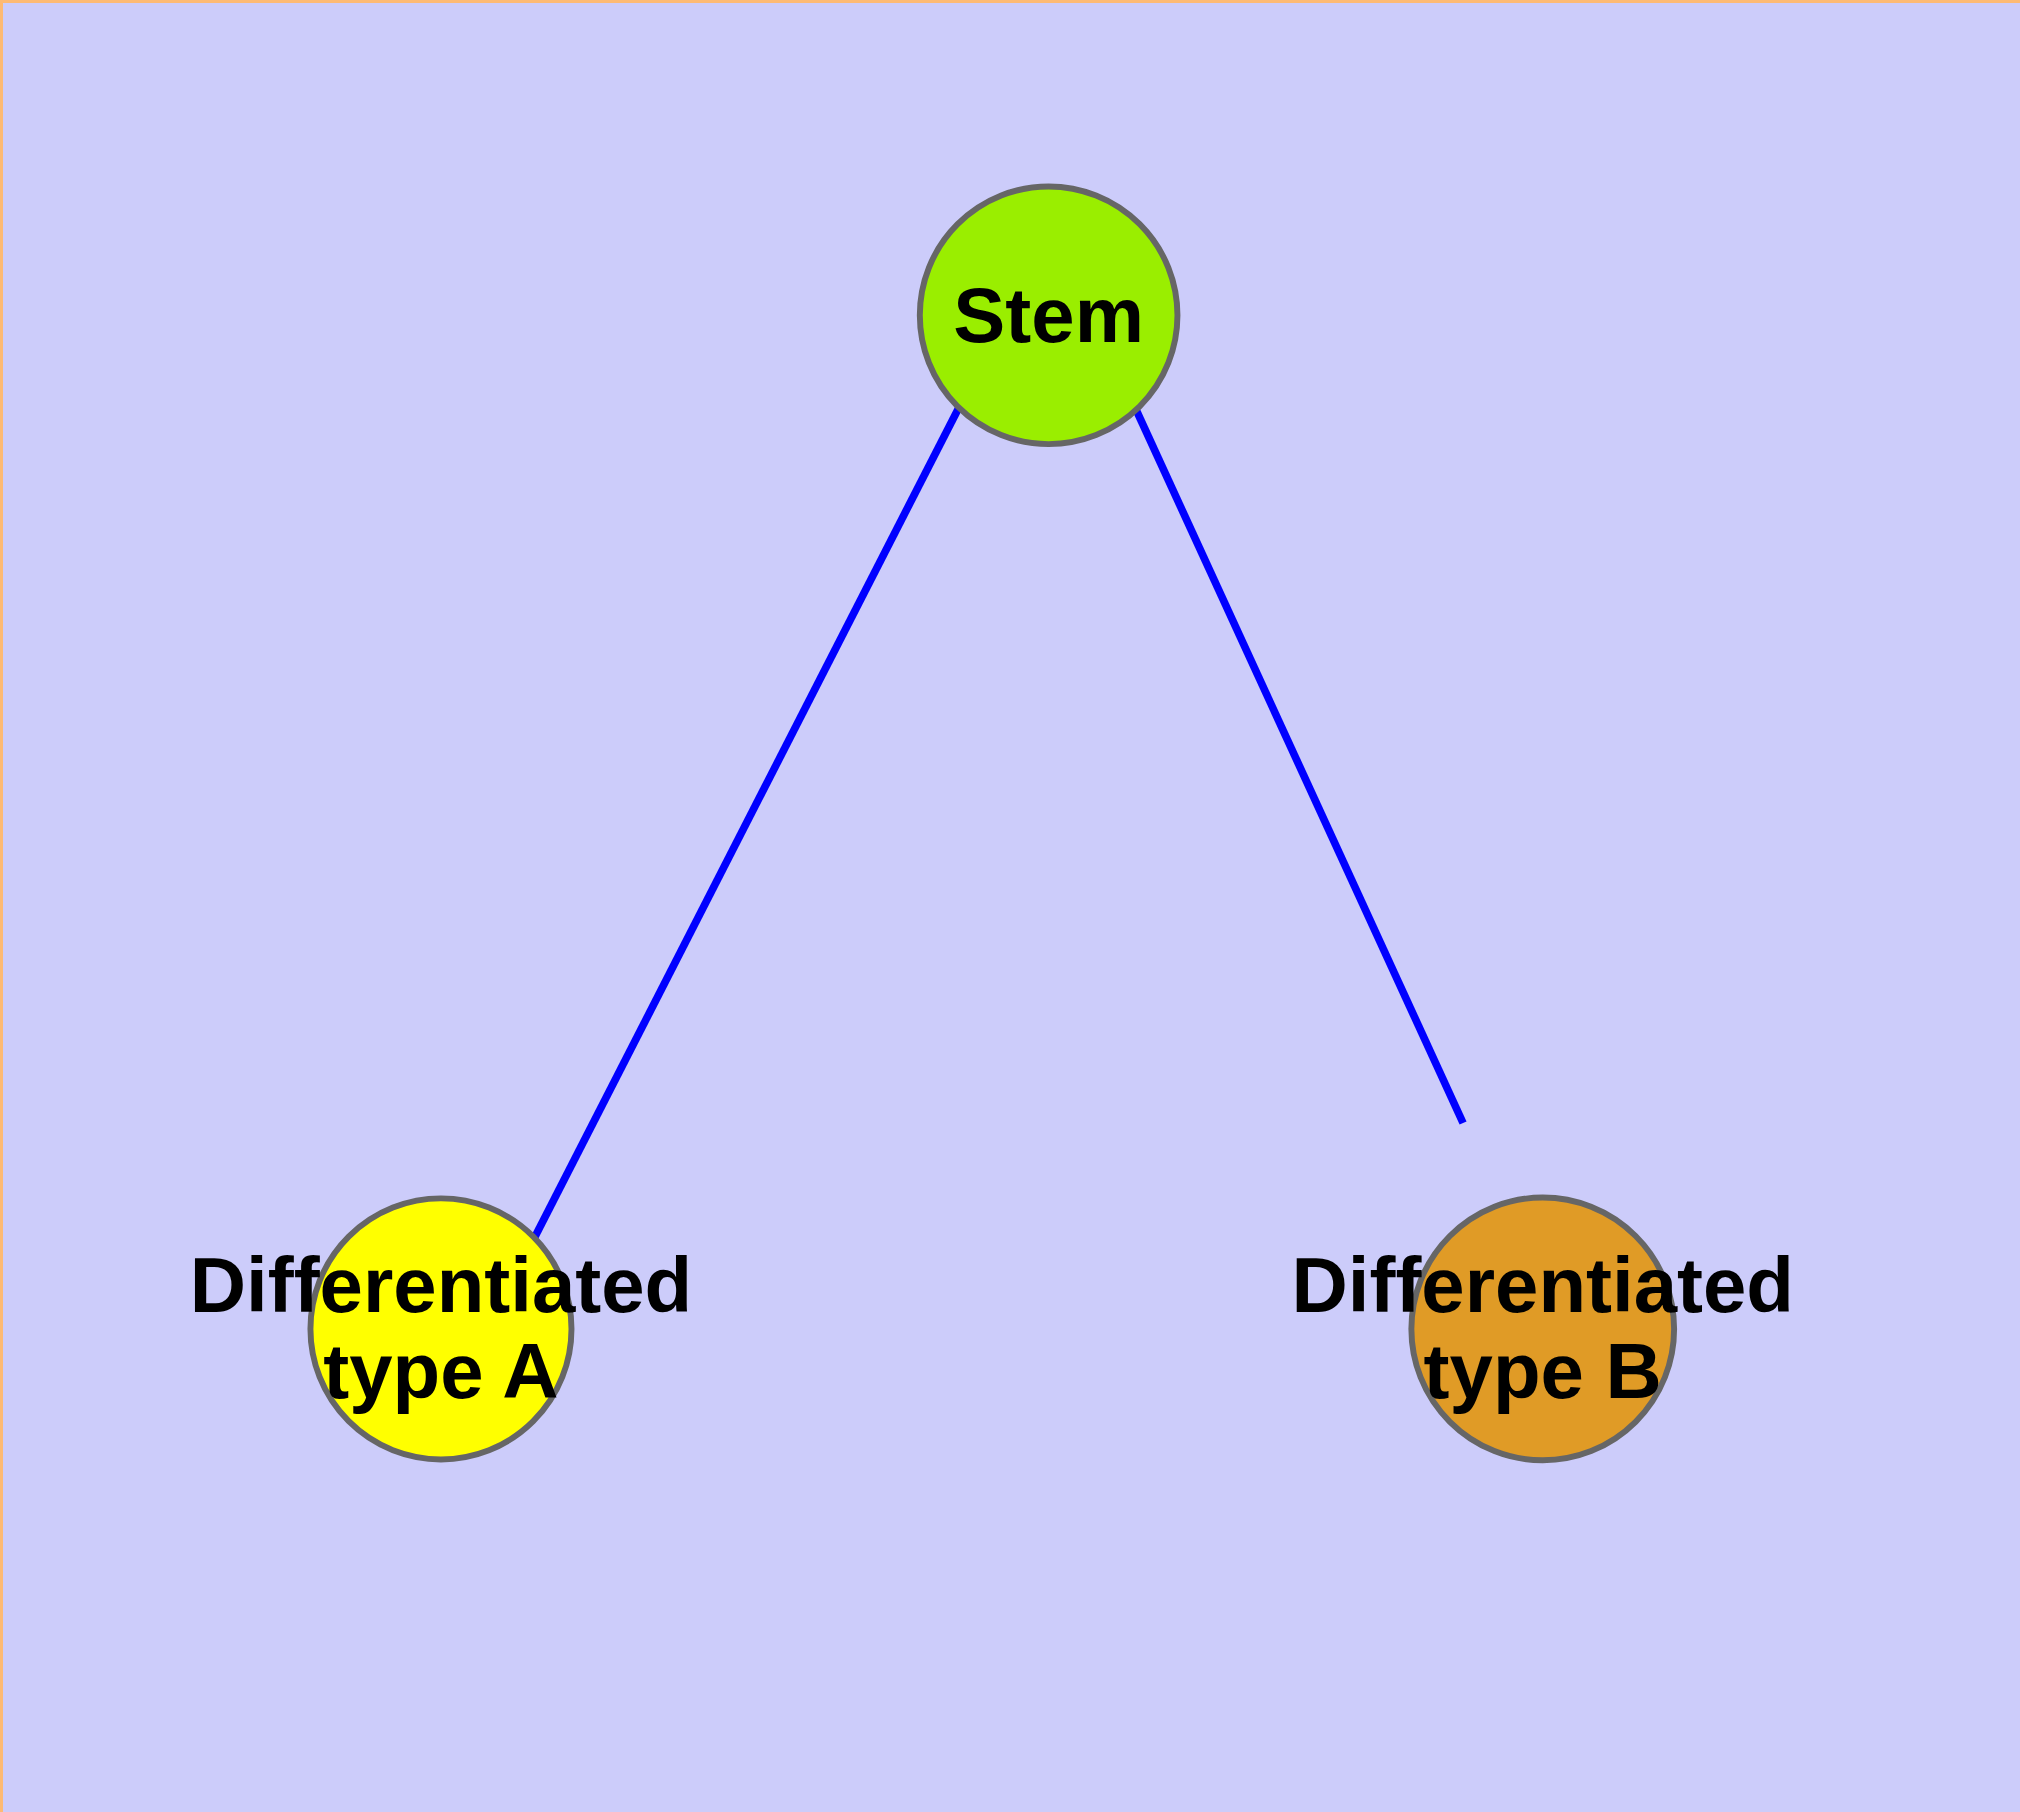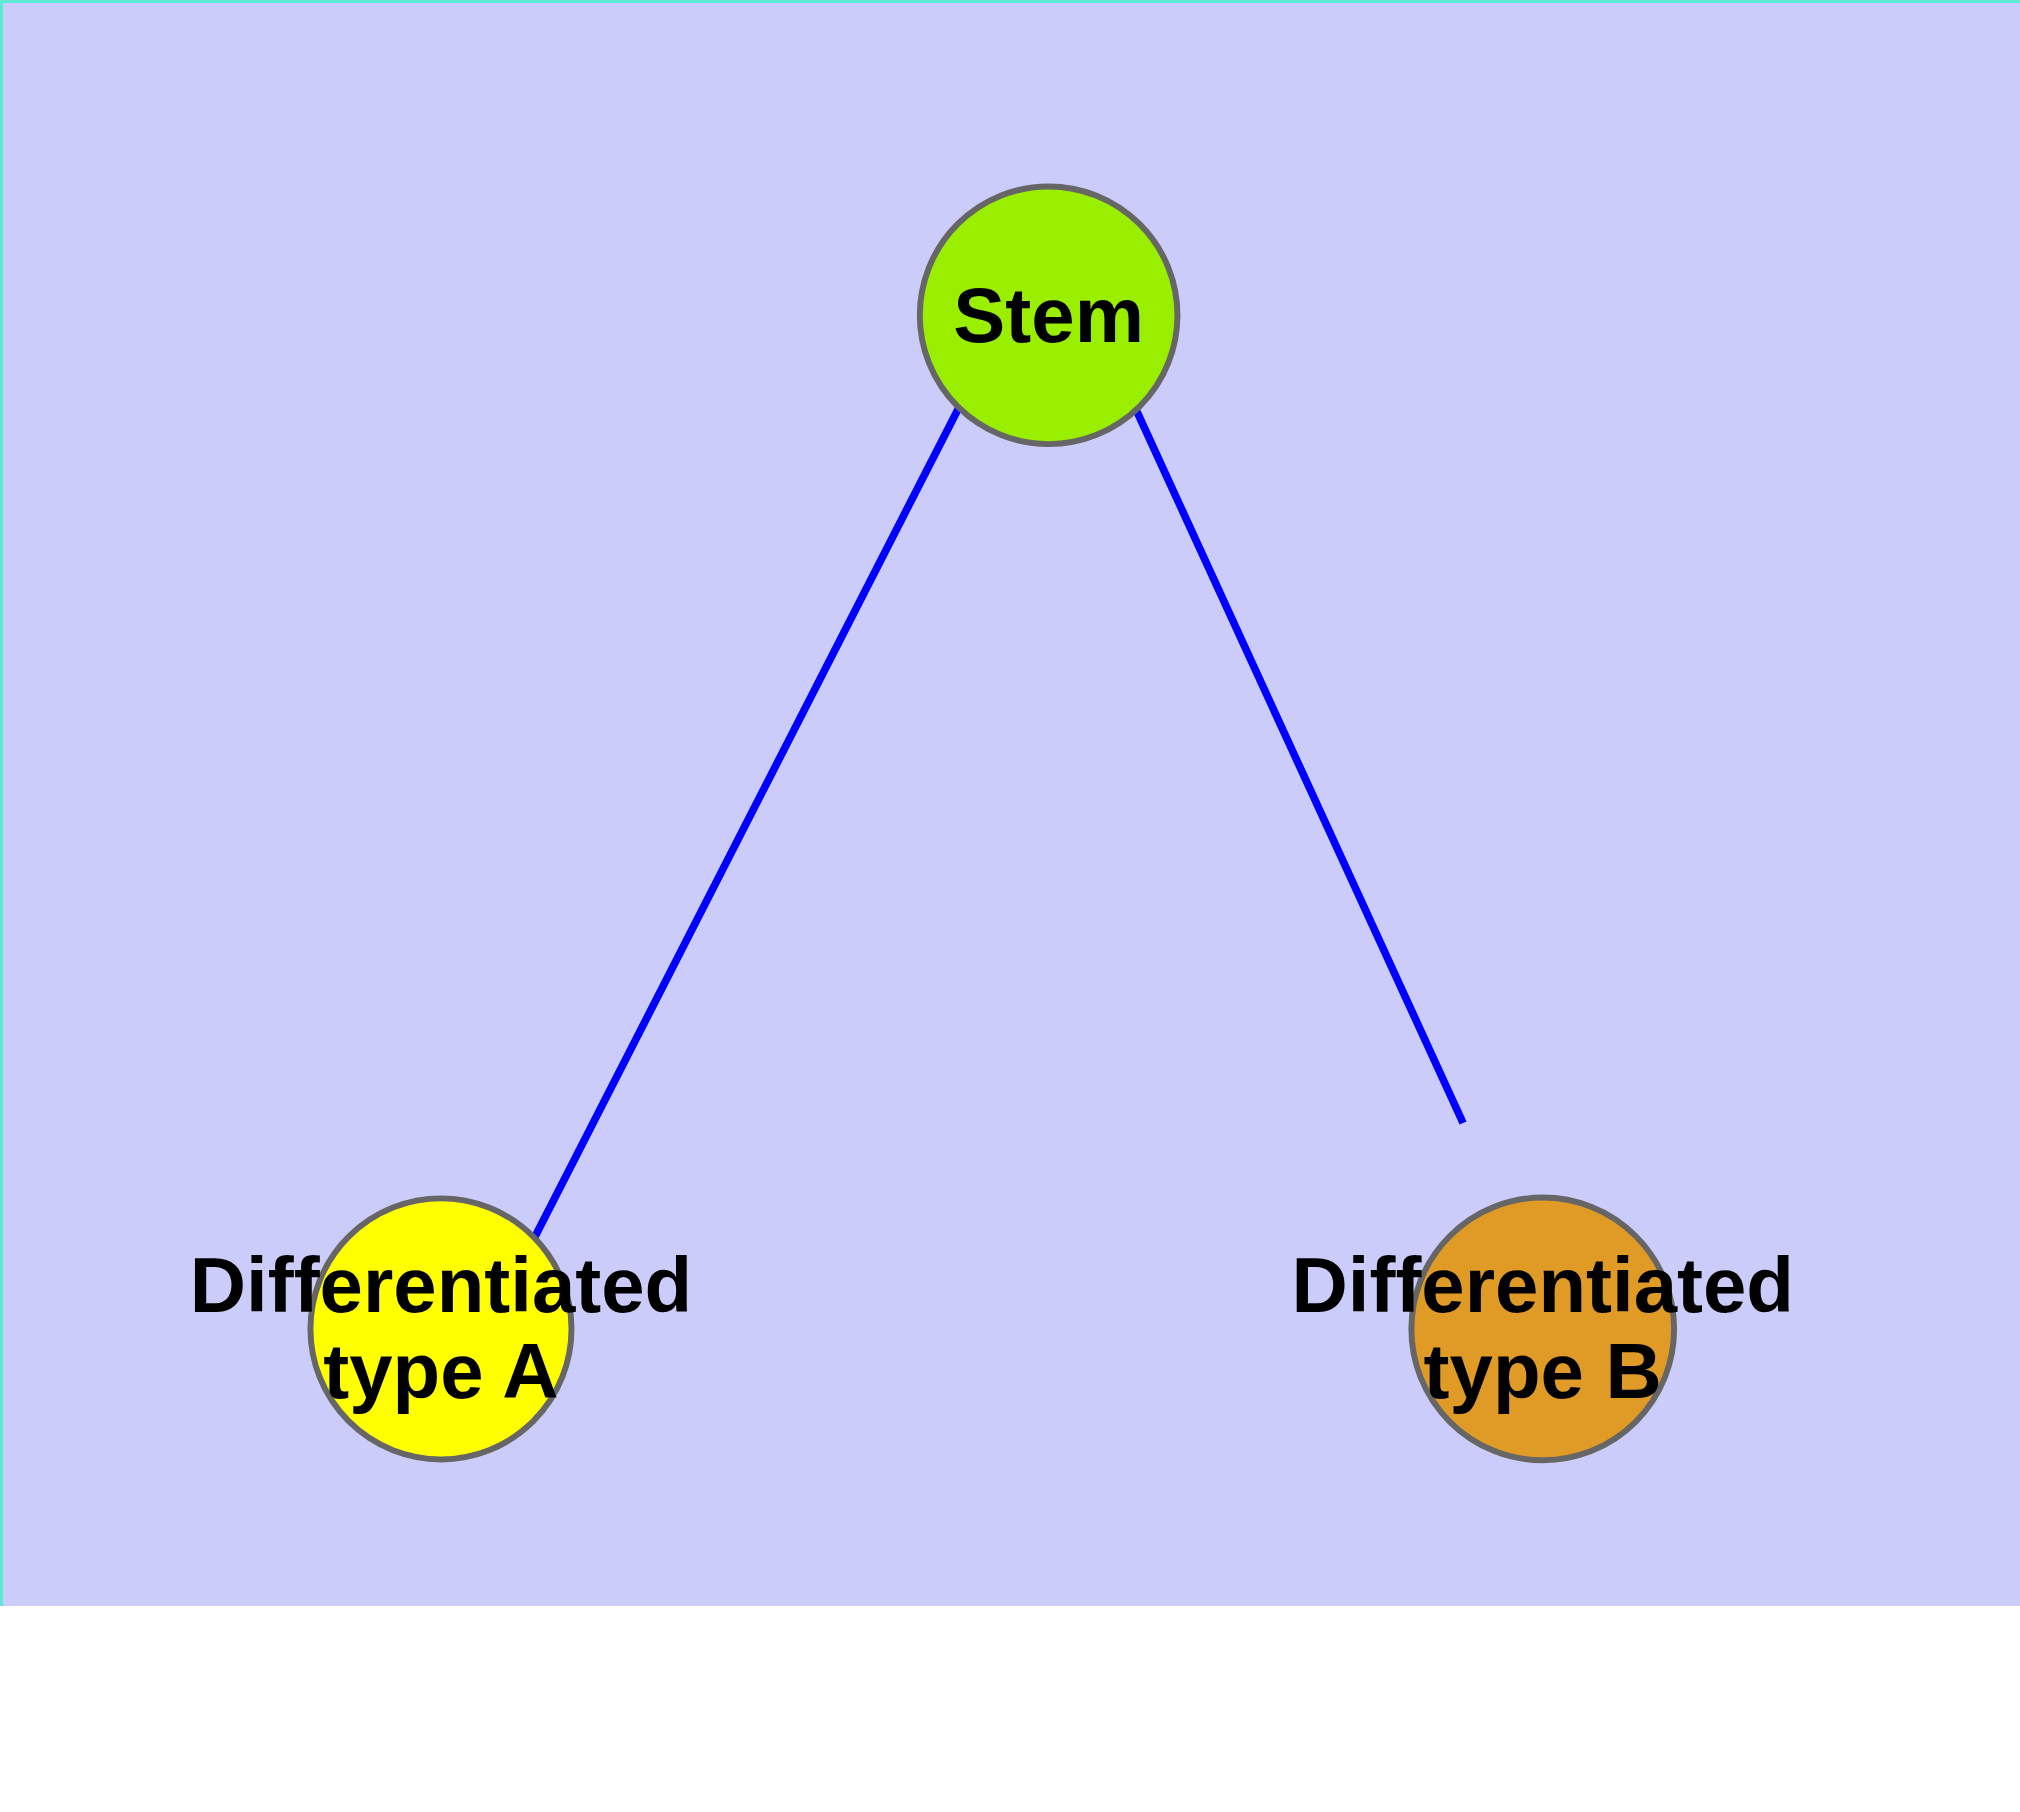--- a/index.html
+++ b/index.html
@@ -3,22 +3,22 @@
 <meta charset="utf-8">
 <style>
   html, body {
     margin: 0;
     padding: 0;
     background: #ffffff;
   }
   #canvas {
     position: relative;
     width: 2021px;
-    height: 1606px;
-    background: #5eead4;
+    height: 1812px;
+    background: #fdba74;
     overflow: hidden;
     font-family: "Liberation Sans", sans-serif;
   }
   #plot-area {
     position: absolute;
     left: 3.4px;
     top: 3.4px;
     width: 2017px;
     height: 1809px;
     background: #ccccfa;

